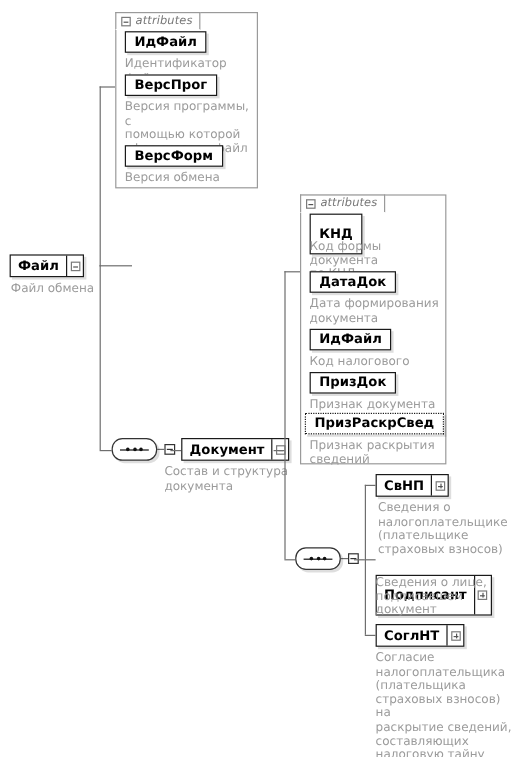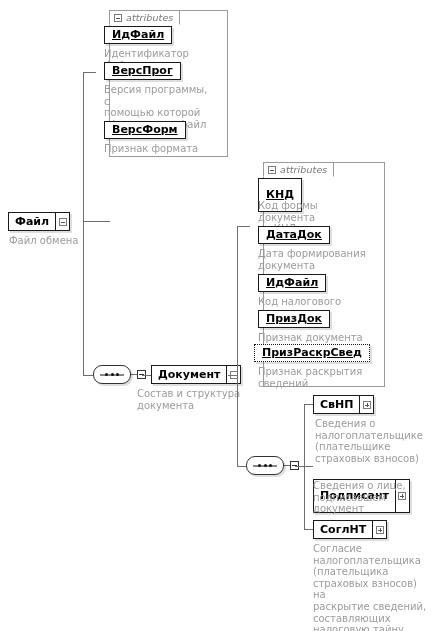--- a/index.html
+++ b/index.html
@@ -9,21 +9,21 @@
     -webkit-font-smoothing:antialiased;
   }
   .canvas{position:absolute;inset:0;}
 
   
   .ln{position:absolute;background:#6e6e6e;}
   .ln.h{height:1px;}
   .ln.v{width:1px;}
 
   
-  .attrbox{position:absolute;border:1px solid #9a9a9a;background:#fff;box-sizing:border-box;margin-left:13px;}
+  .attrbox{position:absolute;border:1px solid #9a9a9a;background:#fff;box-sizing:border-box;}
   .attrtab{
     position:absolute;top:-1px;left:-1px;height:15px;
     border:1px solid #9a9a9a;border-bottom:1px solid #fff;background:#fff;
     display:flex;align-items:center;gap:4px;padding:0 6px 0 4px;box-sizing:border-box;
   }
   .attrtab .lbl{font-style:italic;font-size:9.5px;color:#777;letter-spacing:.1px;}
   .pmbox{
     width:8px;height:8px;border:1px solid #7a7a7a;background:#fff;
     position:relative;flex:0 0 auto;box-sizing:border-box;
   }
@@ -34,21 +34,20 @@
     content:"";position:absolute;top:1px;bottom:1px;left:3px;width:1px;background:#555;
   }
 
   
   .chip{
     position:absolute;display:inline-flex;align-items:center;
     border:1.5px solid #1a1a1a;background:#fff;
     font-size:11px;font-weight:bold;color:#000;
     padding:1px 7px 2px;box-sizing:border-box;white-space:nowrap;
     box-shadow:2px 2px 0 rgba(0,0,0,.13);
-    text-decoration:underline;
   }
   .chip.opt{border:1.5px dotted #1a1a1a;}
 
   
   .note{
     position:absolute;font-size:10px;color:#9b9b9b;line-height:11.6px;
     white-space:pre-line;
   }
 
   
@@ -122,21 +121,21 @@
   <div class="chip" style="left:104px;top:62px;height:18px;">
     <span>ВерсПрог</span>
   </div>
   <div class="note" style="left:104px;top:84px;width:108px;">Версия программы, с
 помощью которой
 сформирован файл</div>
 
   <div class="chip" style="left:104px;top:121px;height:18px;">
     <span>ВерсФорм</span>
   </div>
-  <div class="note" style="left:104px;top:143px;width:108px;">Признак формата</div>
+  <div class="note" style="left:104px;top:143px;width:108px;">Версия обмена</div>
 
   <div class="seq" style="left:93px;top:365px;">
     <span class="cap">
       <span class="bar"></span>
       <span class="dot"></span>
       <span class="dot"></span>
       <span class="dot"></span>
     </span>
     <span class="stub"></span>
     <span class="sqbox"></span>

